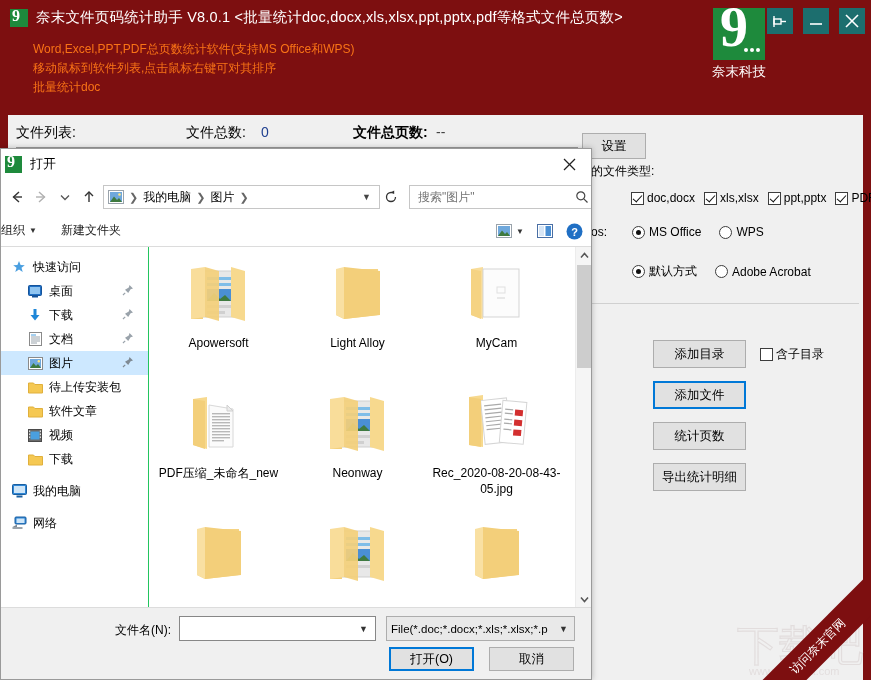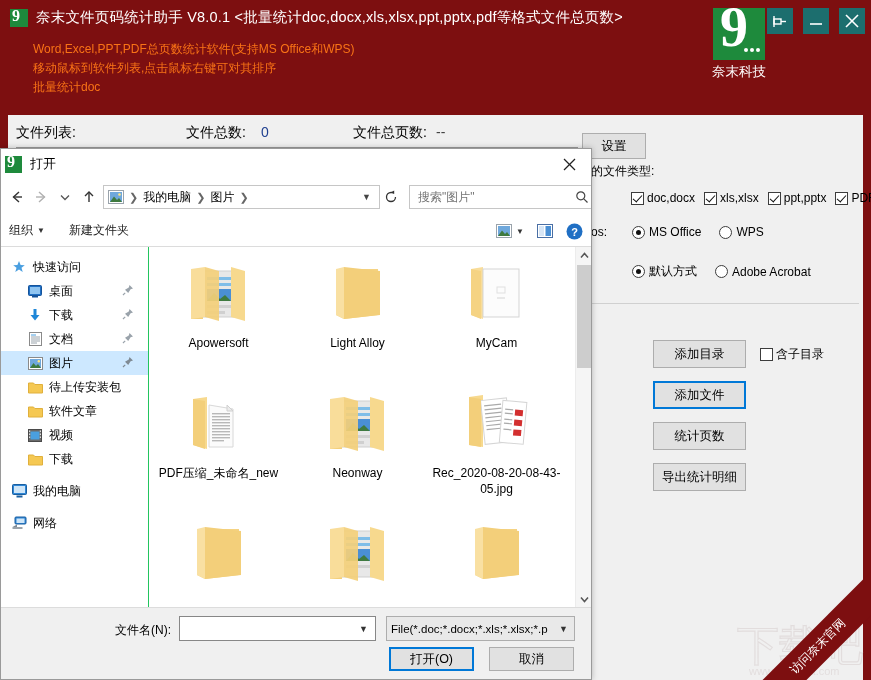--- a/index.html
+++ b/index.html
@@ -111,21 +111,21 @@
   }
   .stats-row {
     position: absolute; left: 8px; top: 9px;
     width: 560px; height: 18px;
     font-size: 14px; color: #000;
   }
   .stats-row .lbl { position: absolute; white-space: nowrap; }
   .s-filelist { left: 0px; }
   .s-total-lbl { left: 170px; }
   .s-total-val { left: 245px; color: #1f3f8f; }
-  .s-pages-lbl { left: 337px; }
+  .s-pages-lbl { left: 337px; font-weight: bold; }
   .s-pages-val { left: 420px; color: #444; }
 
   .filelist-box {
     position: absolute; left: 8px; top: 32px;
     width: 562px; height: 460px;
     background: #ffffff;
     border: 1px solid #9d9d9d;
   }
   .filelist-head {
     display: flex; height: 21px;
@@ -317,21 +317,20 @@
     font-family: "Liberation Sans", sans-serif;
     background: transparent;
   }
 
   
   .cmd-bar {
     position: relative;
     height: 32px; background: #ffffff;
     border-bottom: 1px solid #dcdcdc;
     display: flex; align-items: center;
-    padding-left: 8px;
   }
   .cmd-item {
     font-size: 12px; color: #1b1b1b;
     margin-right: 24px;
     display: inline-flex; align-items: center; gap: 4px;
     cursor: pointer;
   }
   .cmd-caret { font-size: 8px; color: #333; }
   .cmd-right {
     position: absolute; right: 8px; top: 0; height: 32px;

